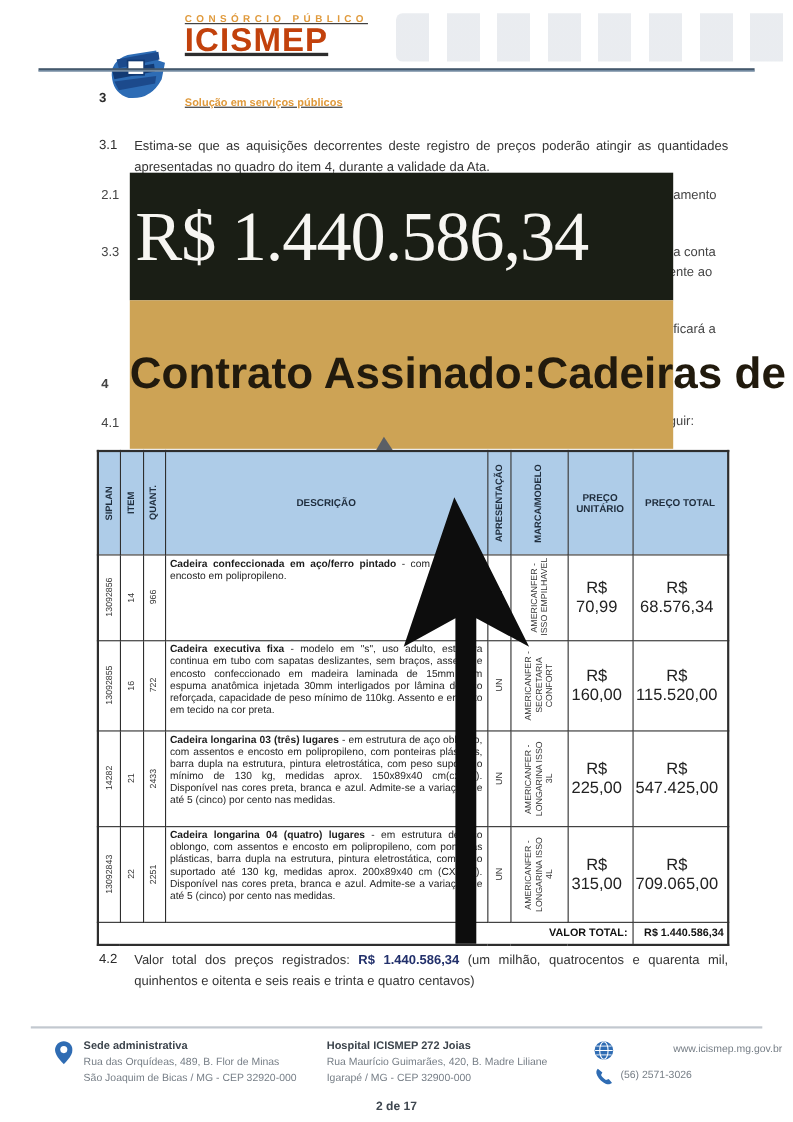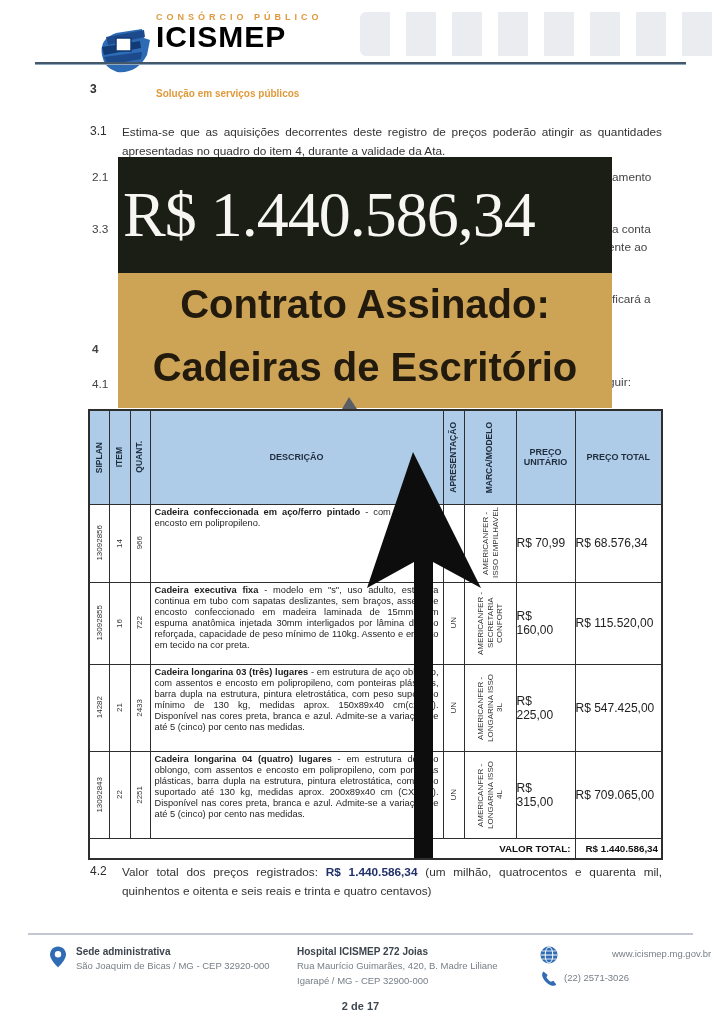--- a/index.html
+++ b/index.html
@@ -5,24 +5,24 @@
   * { margin:0; padding:0; box-sizing:border-box; }
   html,body { background:#e8e8e8; }
   .page {
     position:relative; width:721px; height:1020px; background:#ffffff;
     overflow:hidden; font-family:"Liberation Sans", sans-serif; color:#2d2d2d;
     margin:0 auto;
   }
   .abs { position:absolute; }
 
   
-  .logo-wrap { left:96px; top:6px; display:flex; align-items:center; gap:2px; }
+  .logo-wrap { left:96px; top:6px; display:flex; align-items:flex-end; gap:14px;text-decoration:underline; }
   .logo-texts { padding-top:6px; }
   .logo-top { font-size:9px; font-weight:bold; letter-spacing:4px; color:#e09a3c; }
-  .logo-name { font-size:30px; font-weight:bold; color:#000000; letter-spacing:1px; line-height:30px; }
+  .logo-name { font-size:30px; font-weight:bold; color:#c2410c; letter-spacing:1px; line-height:30px; }
   .logo-tag { font-size:10px; font-weight:bold; color:#e09a3c;margin-top:36px; }
   .watermark {
     left:360px; top:12px; width:361px; height:44px; opacity:0.13;
     background:repeating-linear-gradient(90deg,#5a6e8c 0 30px, transparent 30px 46px);
     border-radius:6px;
   }
   .head-rule { left:35px; top:62px; width:651px; height:3px; background:#44586c; border-bottom:1px solid #8fa8c0; }
 
   
   .secnum { font-size:12px; font-weight:bold; color:#2d2d2d; }
@@ -34,42 +34,42 @@
   .amount-box {
     left:118px; top:157px; width:494px; height:116px; background:#1a1e15;
     display:flex; align-items:center; justify-content:flex-start; z-index:5;
   }
   .amount-text {
     font-family:"Liberation Serif", serif; color:#f7f6f2; font-size:64px;
     letter-spacing:-1px; padding-left:5px; white-space:nowrap;
   }
   .contract-box {
     left:118px; top:273px; width:494px; height:135px; background:#cda355;
-    display:flex; flex-direction:column; align-items:center; justify-content:flex-start; z-index:5;
+    display:flex; flex-direction:row; align-items:center; justify-content:flex-start; z-index:5;
   }
   .contract-line { font-size:40px; font-weight:bold; color:#211a0d; line-height:63px; white-space:nowrap; }
 
   
   .price-table { left:88px; top:409px; z-index:2; }
   table { border-collapse:collapse; table-layout:fixed; width:573px; }
   th, td { border:1px solid #2e2e2e; vertical-align:middle; }
   table { border:2px solid #2e2e2e; }
   thead th { background:#aecce8; height:94px; padding:1px; }
   .hhor { font-size:9px; font-weight:bold; color:#1f2d3d; line-height:10.5px; text-align:center; }
   .vcell { display:flex; align-items:center; justify-content:center; height:100%; }
   .vtext {
     writing-mode:vertical-rl; transform:rotate(180deg);
     font-size:8px; line-height:9.5px; text-align:center; margin:auto; color:#1f2d3d;
   }
   th .vtext { font-weight:bold; font-size:8.5px; }
   td .vtext { color:#333; }
   tbody td { background:#fff; }
   .desc { font-size:9.3px; line-height:11px; text-align:justify; padding:2px 4px; color:#252525; vertical-align:top; }
   .desc b { color:#1c1c1c; }
-  .money { font-size:12px; text-align:left; padding-right:6px; color:#222;margin-left:24px; }
+  .money { font-size:15px; text-align:center; padding-right:6px; color:#222;margin-left:24px; }
   tr.r0 { height:78px; } tr.r1 { height:82px; } tr.r2 { height:87px; } tr.r3 { height:87px; }
   tfoot tr { height:21px; }
   .total-label { font-size:9.8px; font-weight:bold; text-align:right; padding-right:4px; color:#111; }
   .total-value { font-size:9.8px; font-weight:bold; text-align:right; padding-right:3px; color:#111; }
 
   
   .arrow-svg { left:0; top:0; width:721px; height:1020px; z-index:6; pointer-events:none; }
 
   
   .foot-rule { left:28px; top:933px; width:665px; height:2px; background:#c2c8cf; }
@@ -315,20 +315,21 @@
   <div class="abs foot-rule"></div>
 
   <span class="abs" style="left:50px;top:946px;">
     <svg width="16" height="22" viewBox="0 0 20 26">
       <path d="M10 0C4.5 0 0 4.5 0 10c0 7 10 16 10 16s10-9 10-16C20 4.5 15.5 0 10 0z" fill="#2f6cb3"></path>
       <circle cx="10" cy="9.5" r="4" fill="#ffffff"></circle>
     </svg>
   </span>
   <div class="abs" style="left:76px;top:944px;width:215px;">
     <div class="foot-title">Sede administrativa</div>
+    <div class="foot-line">Rua das Orquídeas, 489, B. Flor de Minas</div>
     <div class="foot-line">São Joaquim de Bicas / MG - CEP 32920-000</div>
   </div>
 
   <div class="abs" style="left:297px;top:944px;width:230px;">
     <div class="foot-title">Hospital ICISMEP 272 Joias</div>
     <div class="foot-line">Rua Maurício Guimarães, 420, B. Madre Liliane</div>
     <div class="foot-line">Igarapé / MG - CEP 32900-000</div>
   </div>
 
   <span class="abs" style="left:540px;top:946px;">
@@ -340,17 +341,17 @@
       <line x1="2" y1="13" x2="16" y2="13" stroke="#ffffff" stroke-width="0.8"></line>
     </svg>
   </span>
   <div class="abs foot-contact" style="left:564px;top:948px;margin-left:48px;">www.icismep.mg.gov.br</div>
 
   <span class="abs" style="left:540px;top:970px;">
     <svg width="18" height="18" viewBox="0 0 18 18">
       <path d="M3.5 1.5 C2 3 1.5 5 3 8 C4.5 11 7.5 14 10.5 15.2 C13 16.2 15 15.8 16.3 14.4 L13.4 10.8 L10.9 11.8 C9.2 11 7.2 9 6.4 7.3 L7.6 4.9 Z" fill="#2f6cb3"></path>
     </svg>
   </span>
-  <div class="abs foot-contact" style="left:564px;top:972px;">(22) 2571-3026</div>
+  <div class="abs foot-contact" style="left:564px;top:972px;">(56) 2571-3026</div>
 
   <div class="abs page-num">2 de 17</div>
 
 </div>
 
 </body></html>

